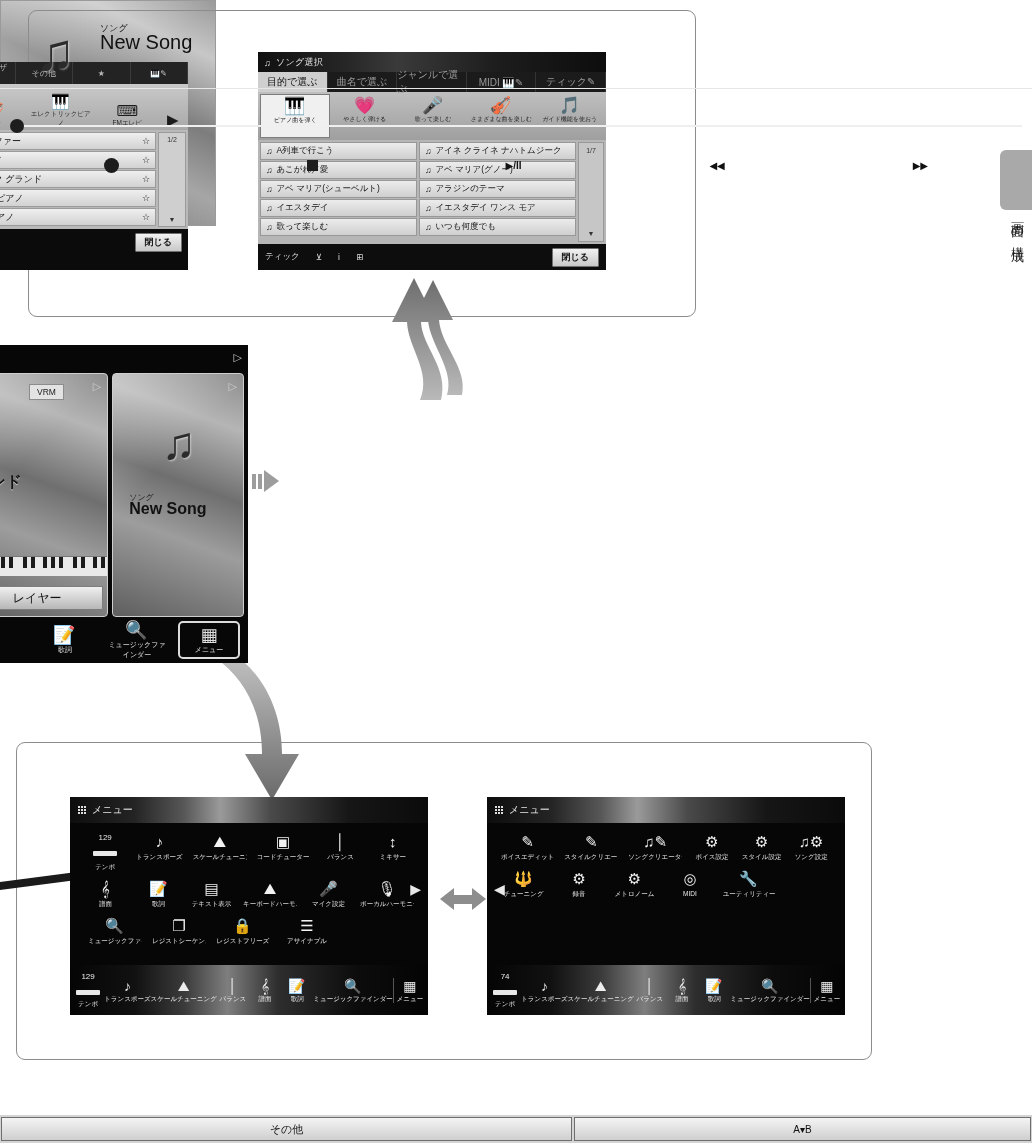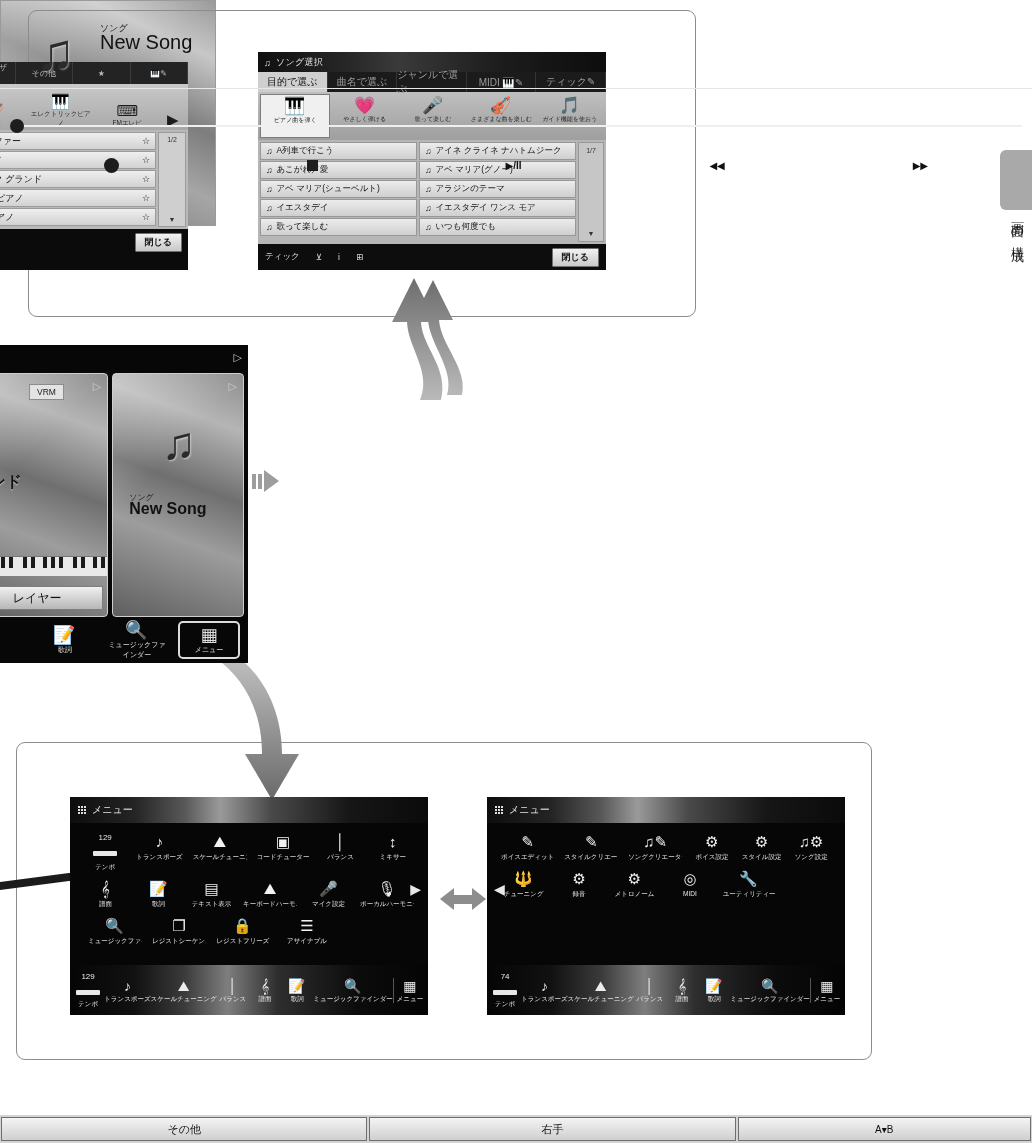--- a/index.html
+++ b/index.html
@@ -469,21 +469,20 @@
     <div class="pp-knob"></div>
     <div class="pp-transport">
       <span class="rec"></span>
       <span class="stop"></span>
       <span class="t">▶/II</span>
       <span class="t">◀◀</span>
       <span class="t">▶▶</span>
     </div>
     <div class="pp-tabs">
       <div class="pp-tab">その他</div>
-      <div class="pp-tab">右手</div>
       <div class="pp-tab ab">A▾B</div>
     </div>
   </div>
 
   <div class="lcd" id="menu1">
     <div class="mm-head">
       <div class="t">
         <span class="grid-glyph">
             <i></i>
             <i></i>

